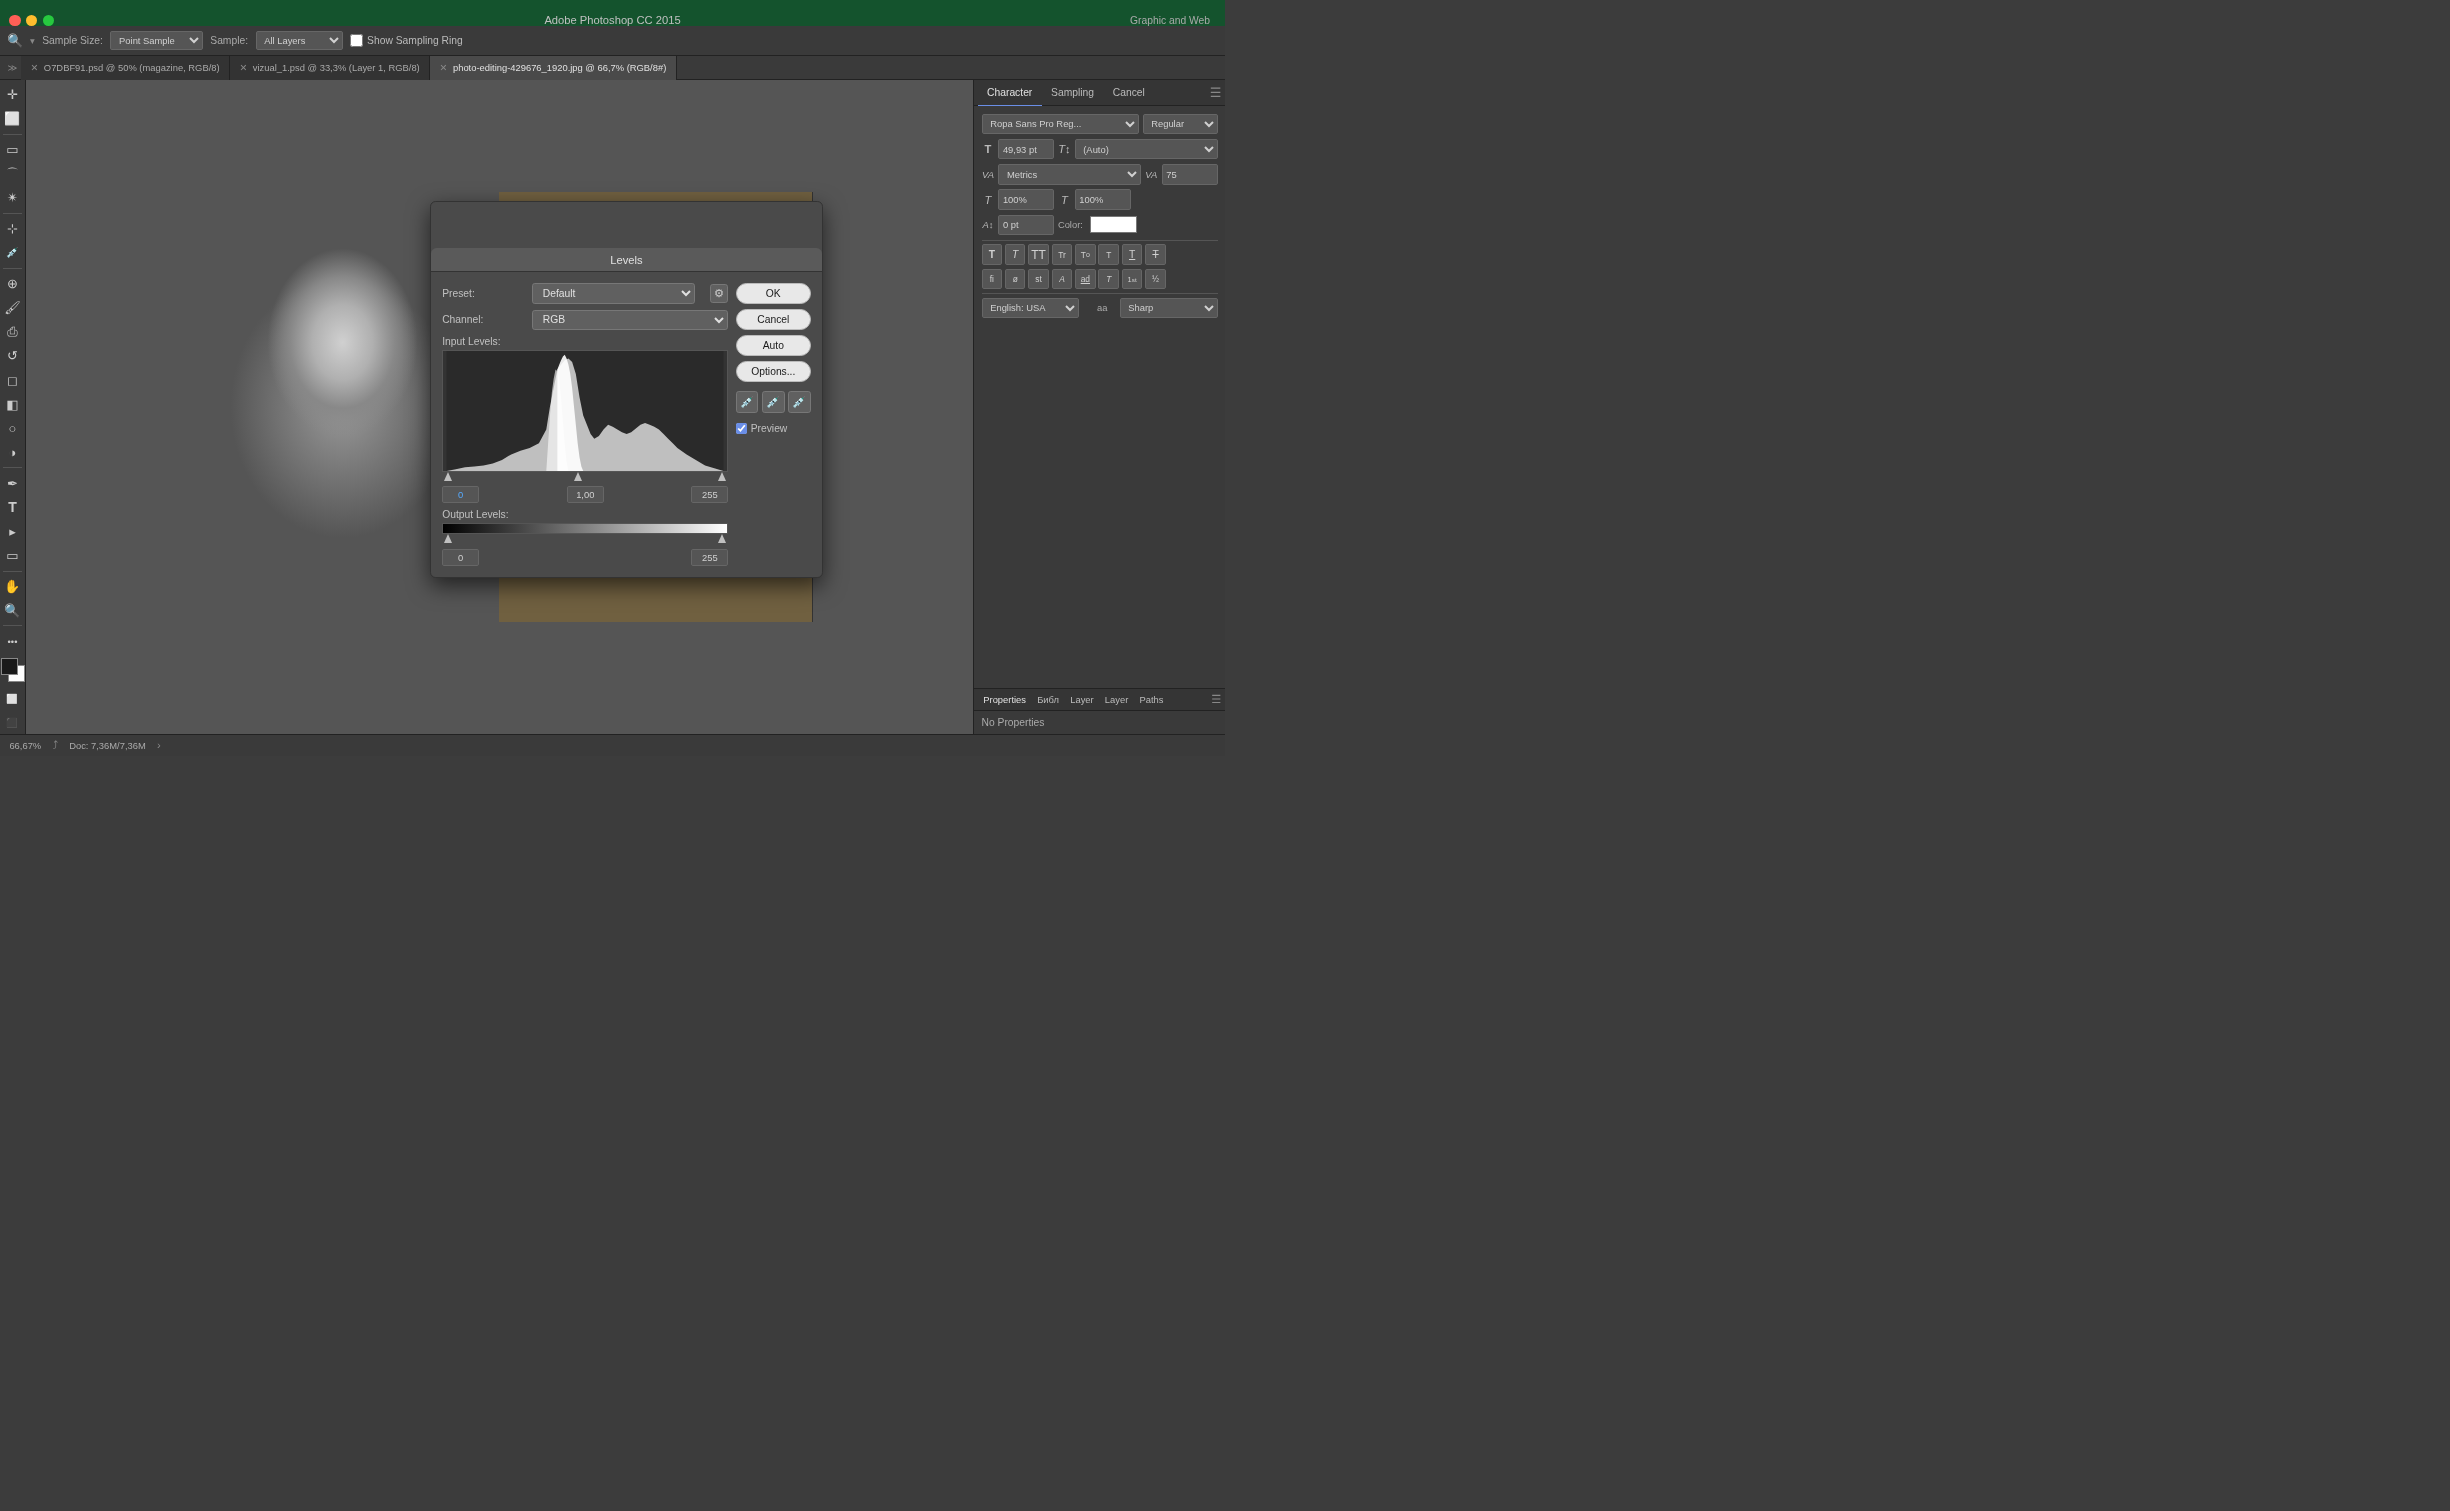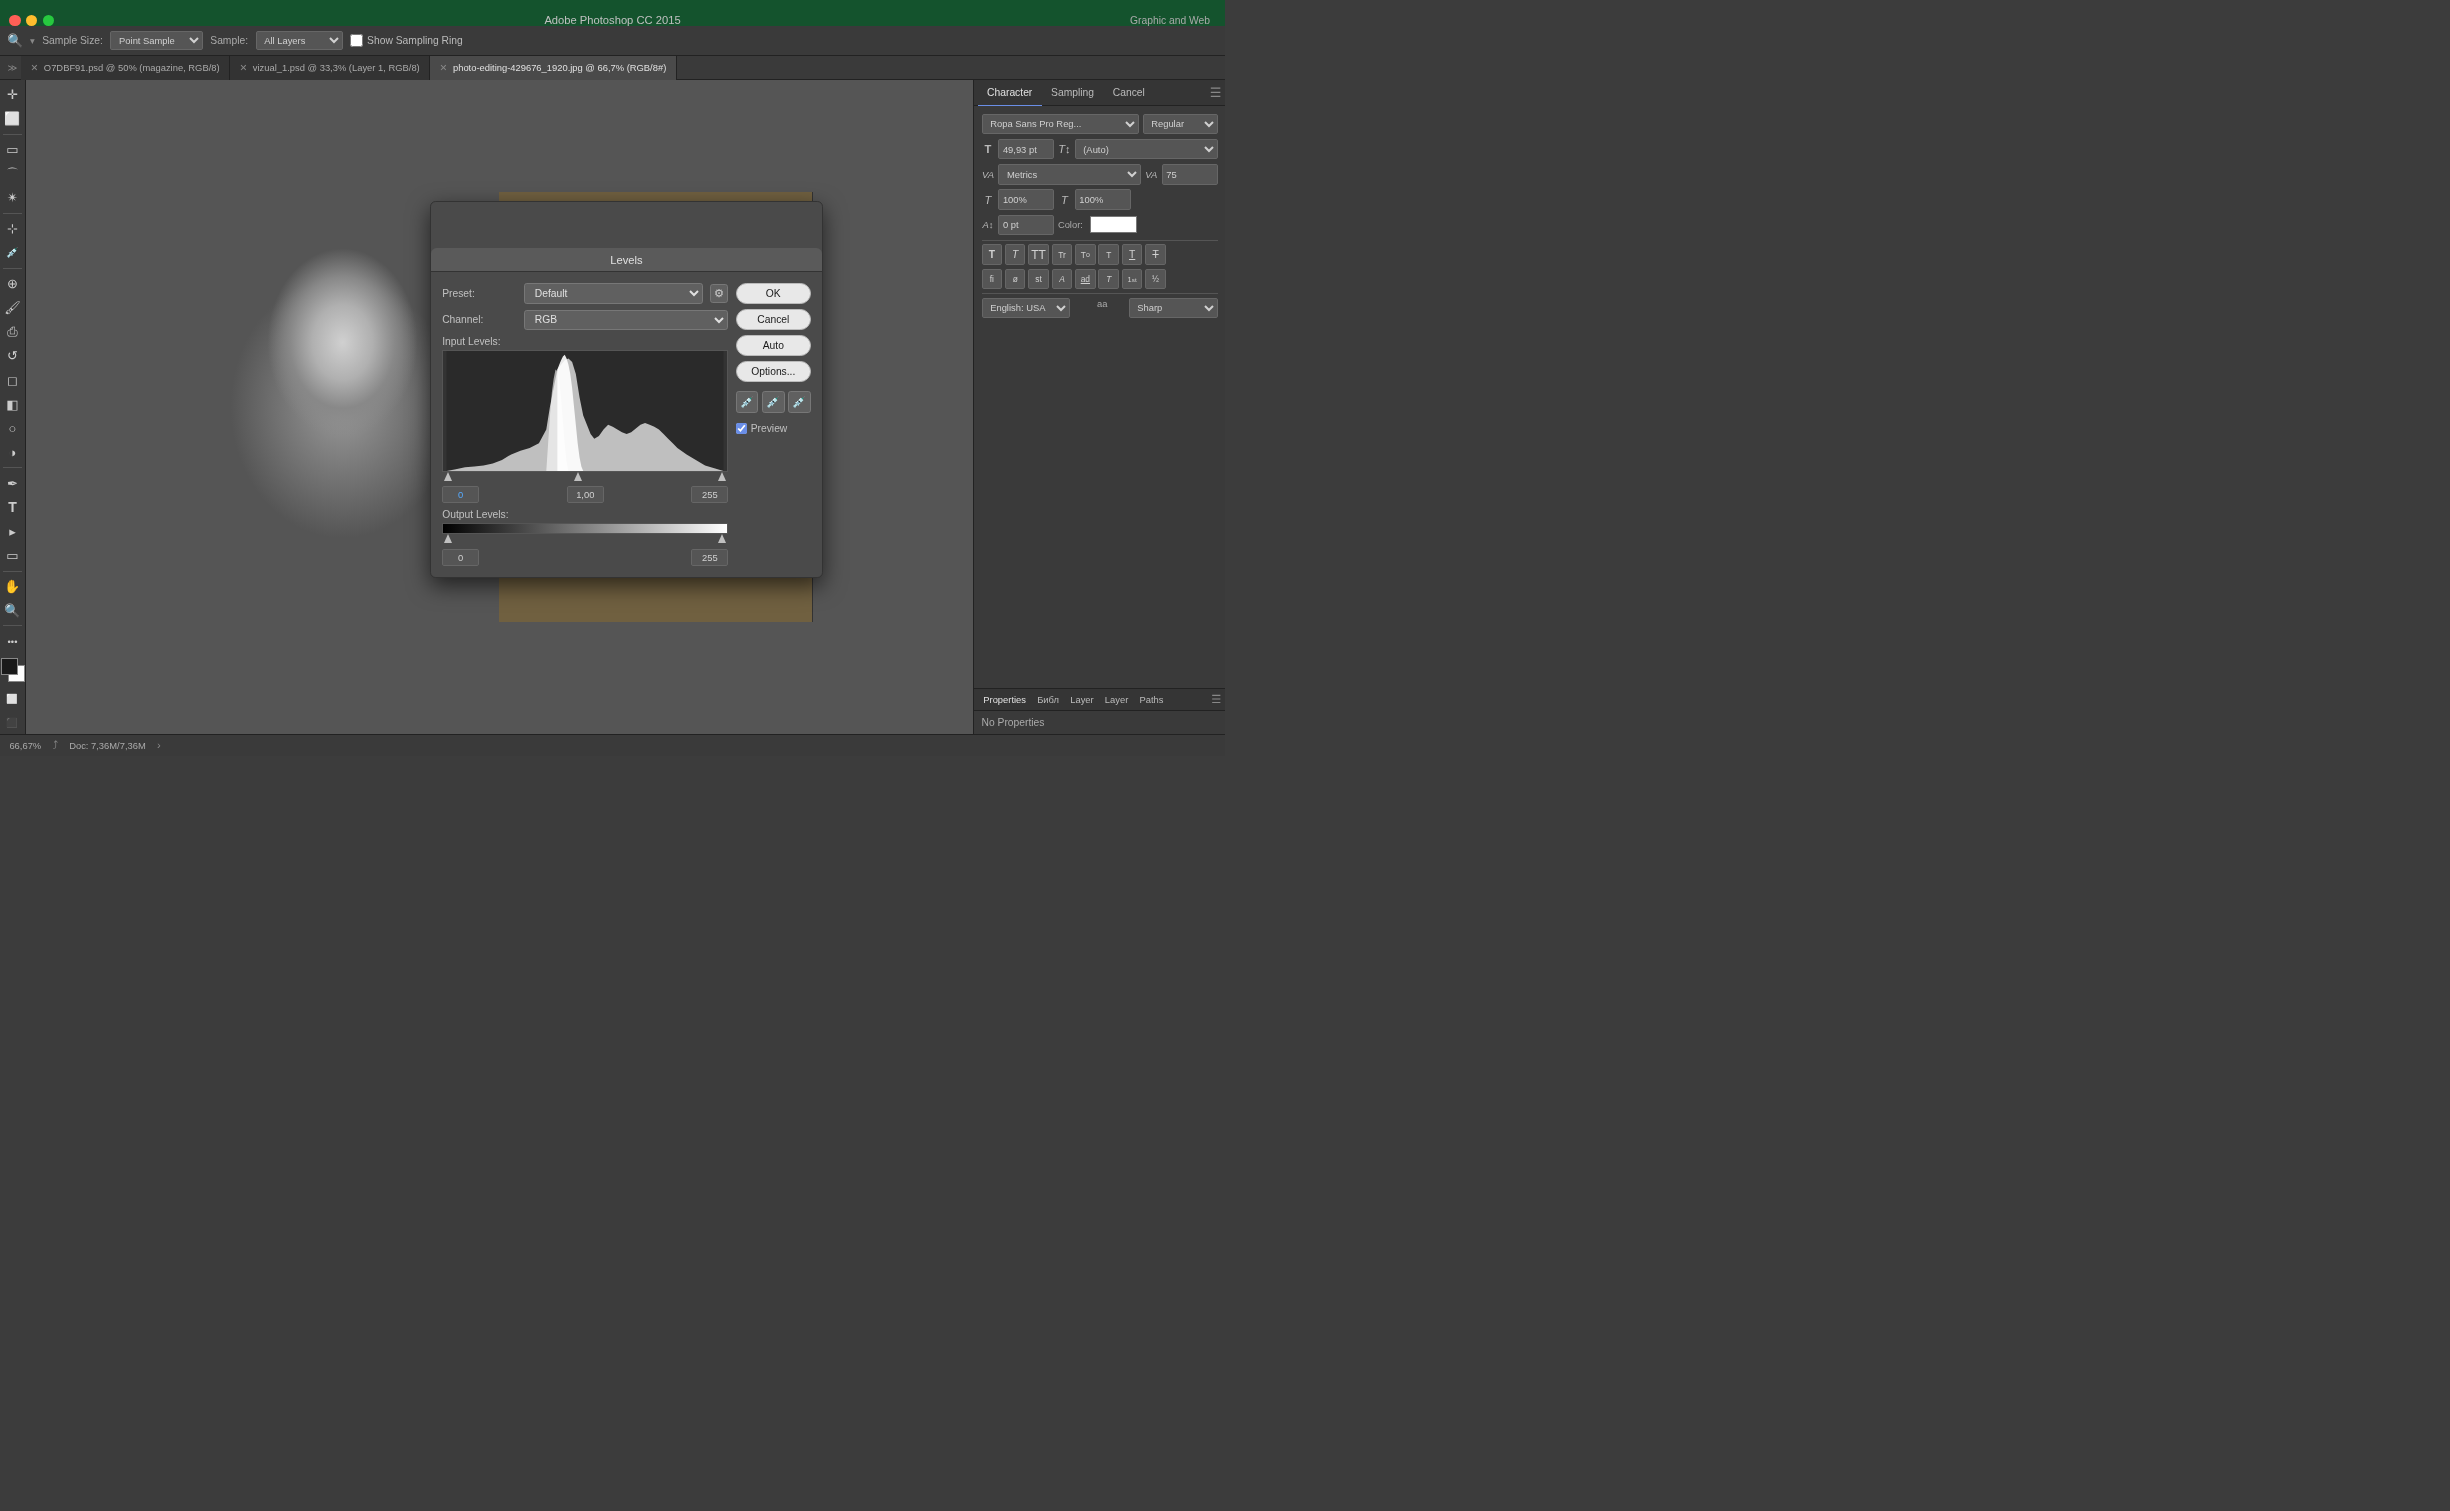--- a/index.html
+++ b/index.html
@@ -334,22 +334,22 @@
       border-radius: 1.9px;
       color: #d0d0d0;
       font-size: 10.3px;
       display: flex;
       align-items: center;
       justify-content: center;
       cursor: pointer;
     }
     .lang-row {
       display: flex;
-      gap: 21px;
-      align-items: flex-start;
+      gap: 12px;
+      align-items: center;
     }
     .lang-select {
       flex: 1;
       background: #555;
       border: 0.9px solid #666;
       color: #d0d0d0;
       font-size: 9.4px;
       padding: 1.9px 3.7px;
       height: 20.6px;
       border-radius: 1.9px;
@@ -436,21 +436,21 @@
     }
     .levels-right {
       display: flex;
       flex-direction: column;
       gap: 5.6px;
       width: 75px;
     }
     .levels-row {
       display: flex;
       align-items: center;
-      gap: 7px;
+      gap: 15px;
       margin-bottom: 5.6px;
     }
     .levels-label {
       color: #c0c0c0;
       font-size: 10.3px;
       min-width: 75px;
     }
     .levels-select {
       flex: 1;
       background: #606060;

